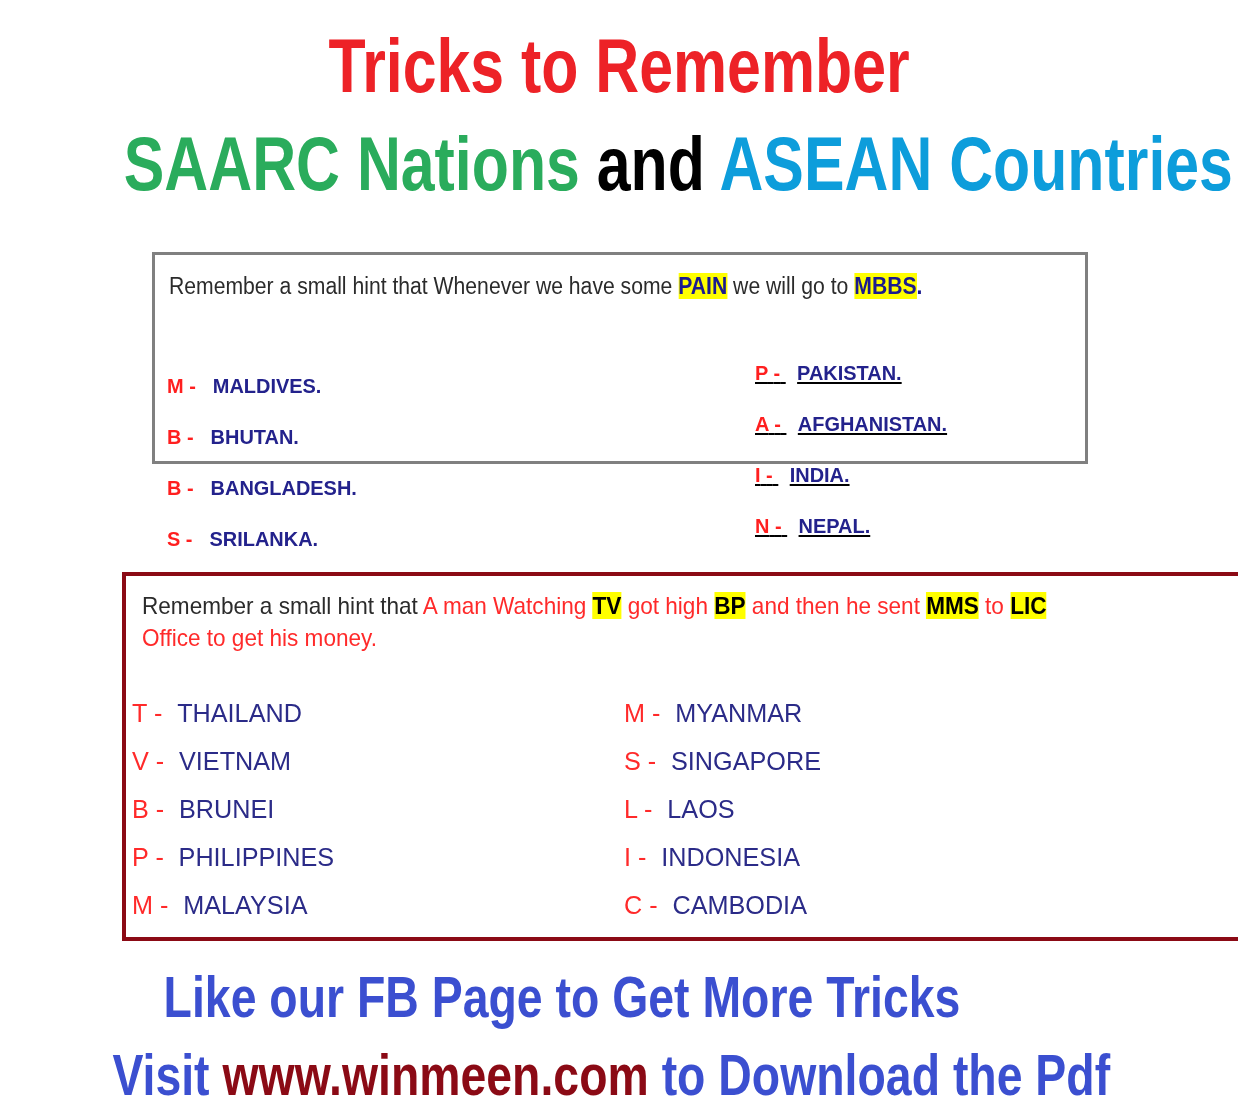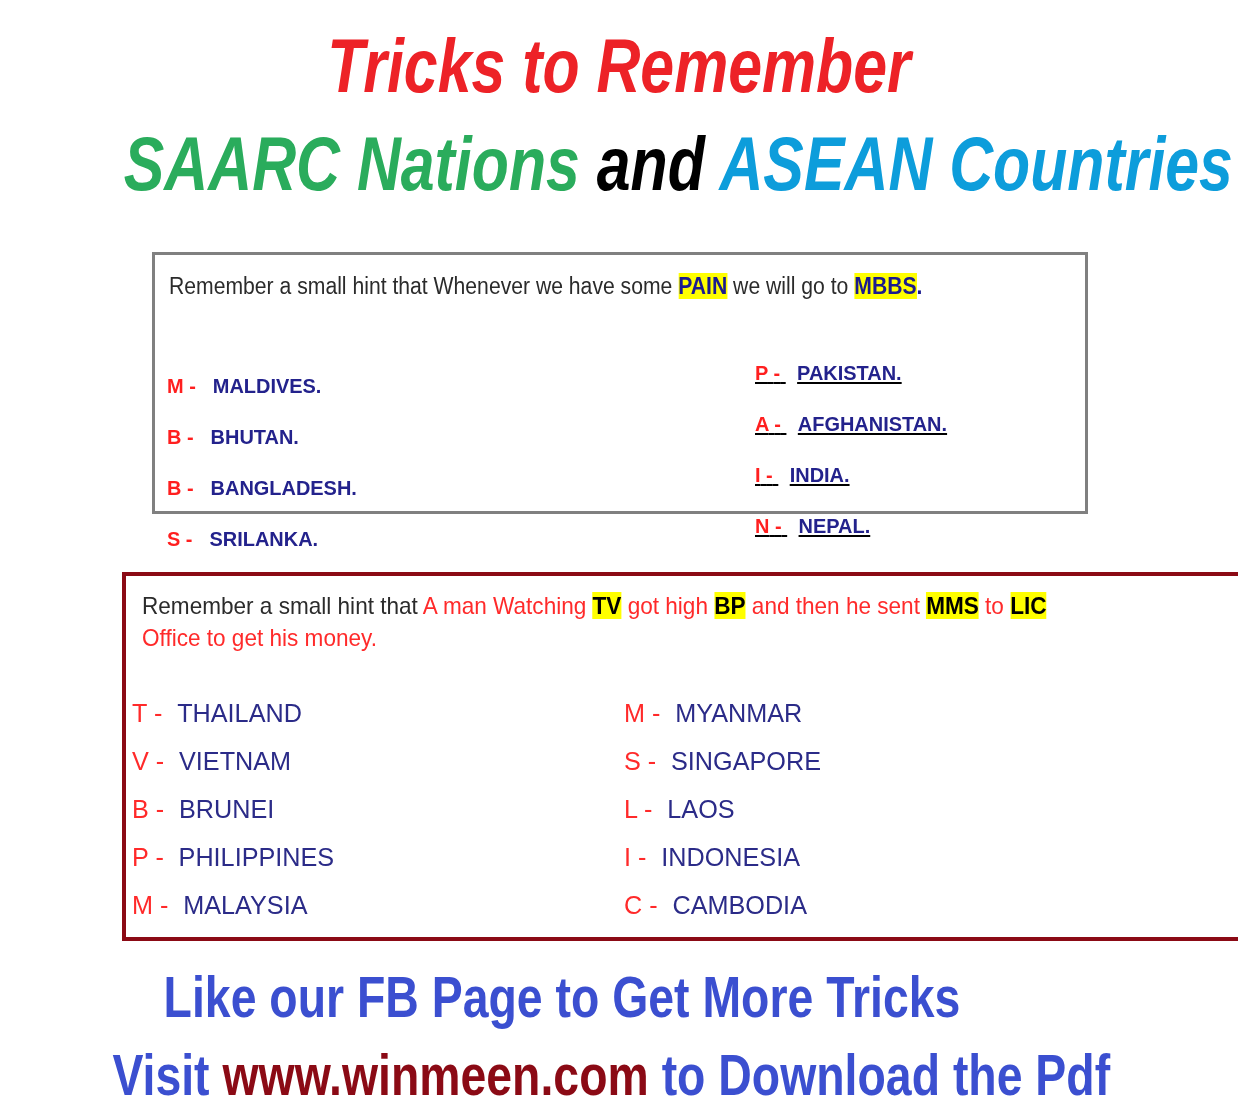--- a/index.html
+++ b/index.html
@@ -15,21 +15,20 @@
     overflow: hidden;
   }
 
   
   .title-block {
     position: absolute;
     left: 0;
     top: 0;
     width: 1238px;
     text-align: center;
-    font-style: italic;
   }
   .title-line1 {
     font-family: "Liberation Sans Narrow", "Liberation Sans", sans-serif;
     font-weight: bold;
     font-size: 76px;
     line-height: 104px;
     letter-spacing: 0px;
     color: #ed2227;
     transform: scaleX(0.80);
     transform-origin: center center;
@@ -48,21 +47,21 @@
   .t-saarc { color: #2aac5c; }
   .t-and   { color: #000000; }
   .t-asean { color: #0d9ddb; }
 
   
   .box-saarc {
     position: absolute;
     left: 152px;
     top: 252px;
     width: 936px;
-    height: 262px;
+    height: 212px;
     box-sizing: border-box;
     border: 3px solid #808080;
     background: #ffffff;
   }
 
   
   .box-asean {
     position: absolute;
     left: 122px;
     top: 572px;

